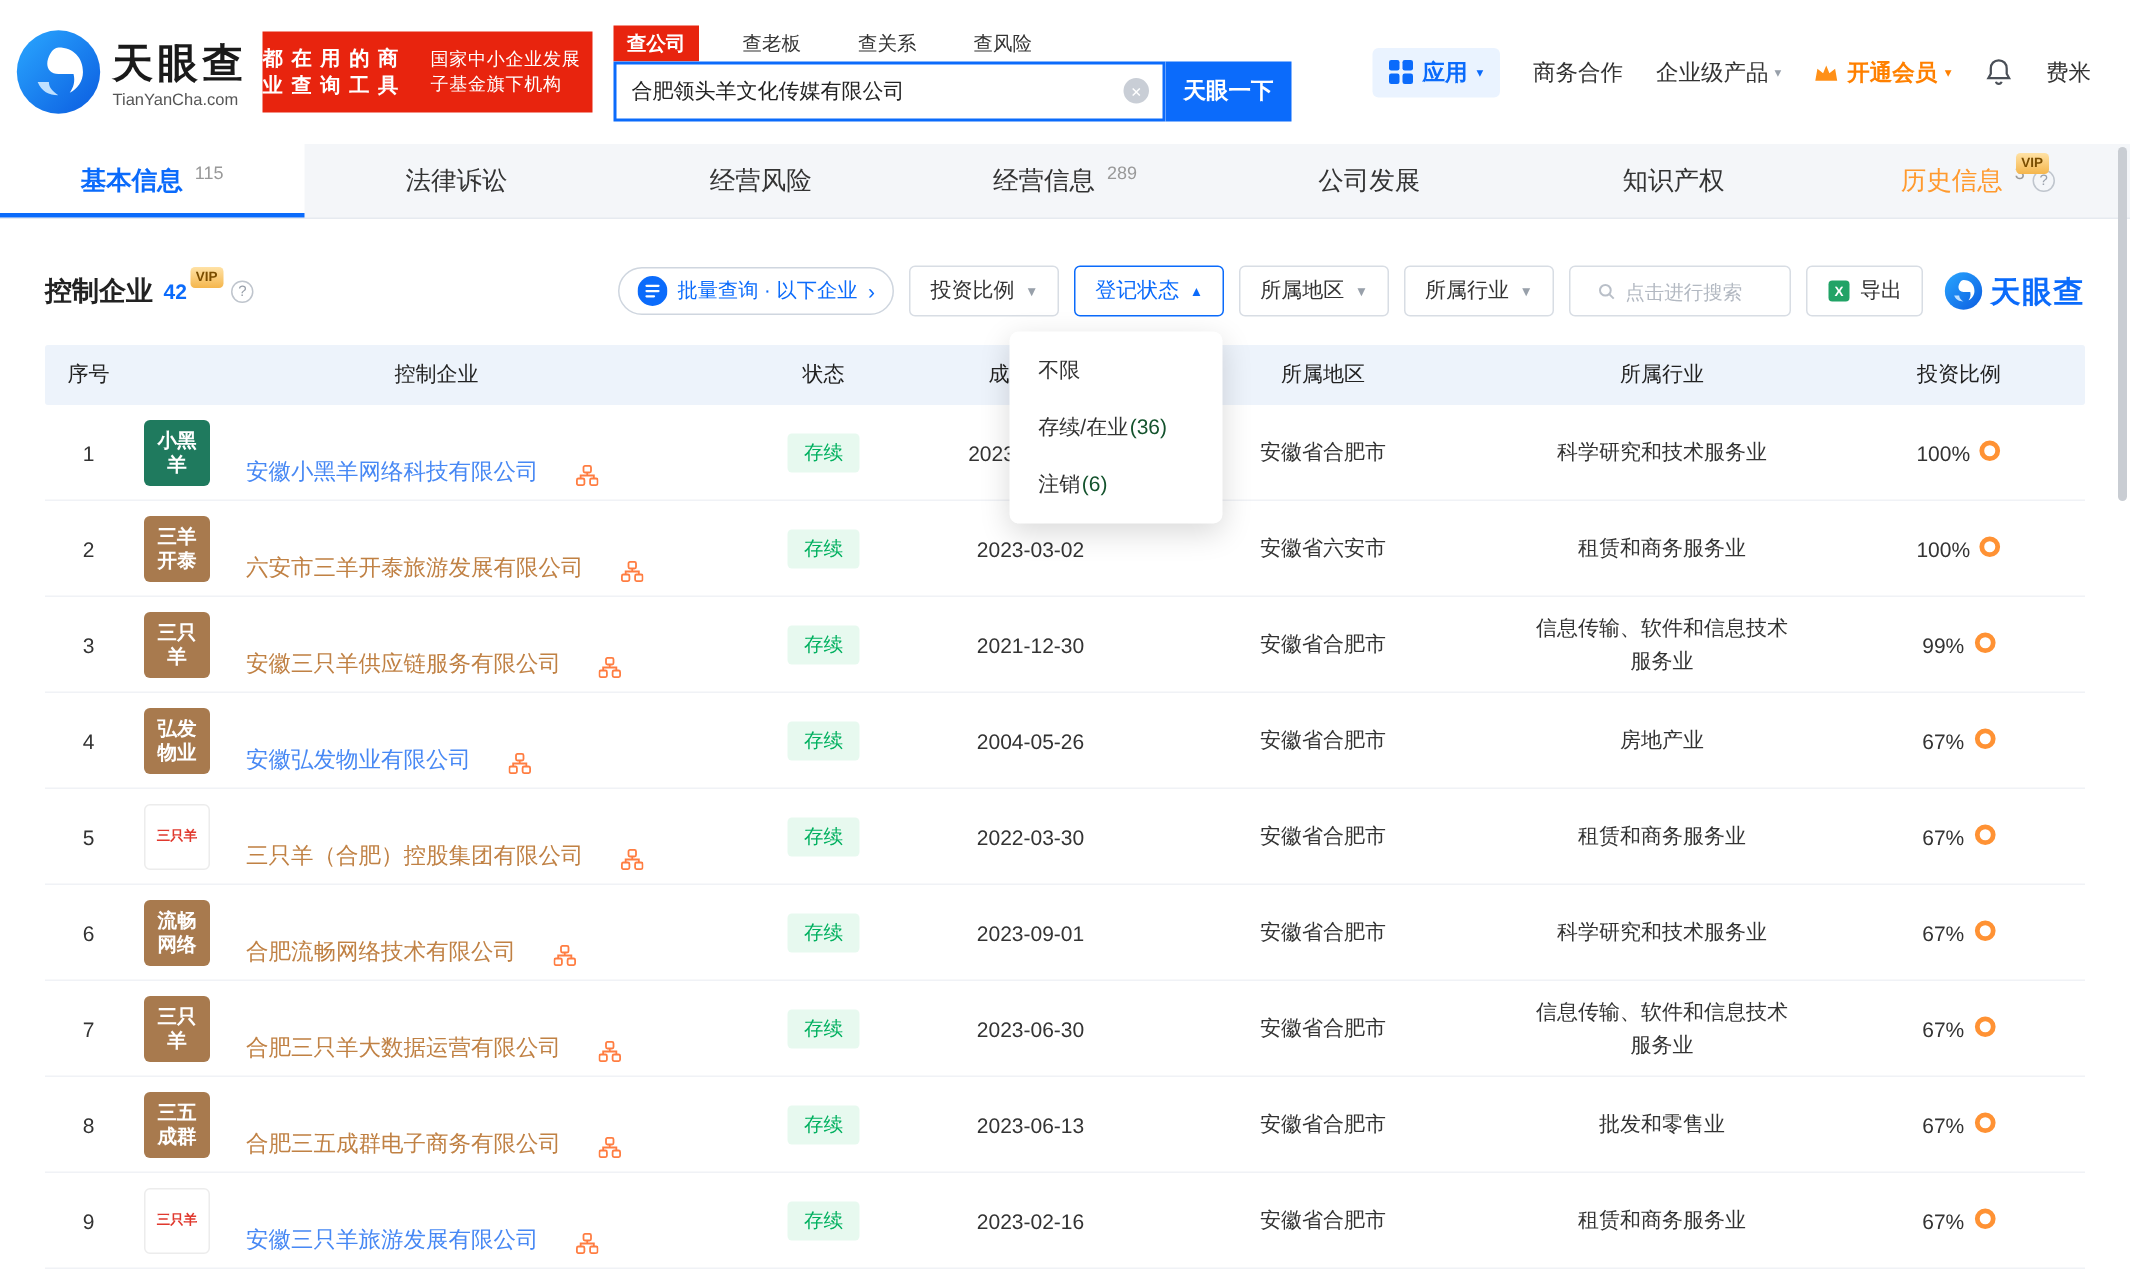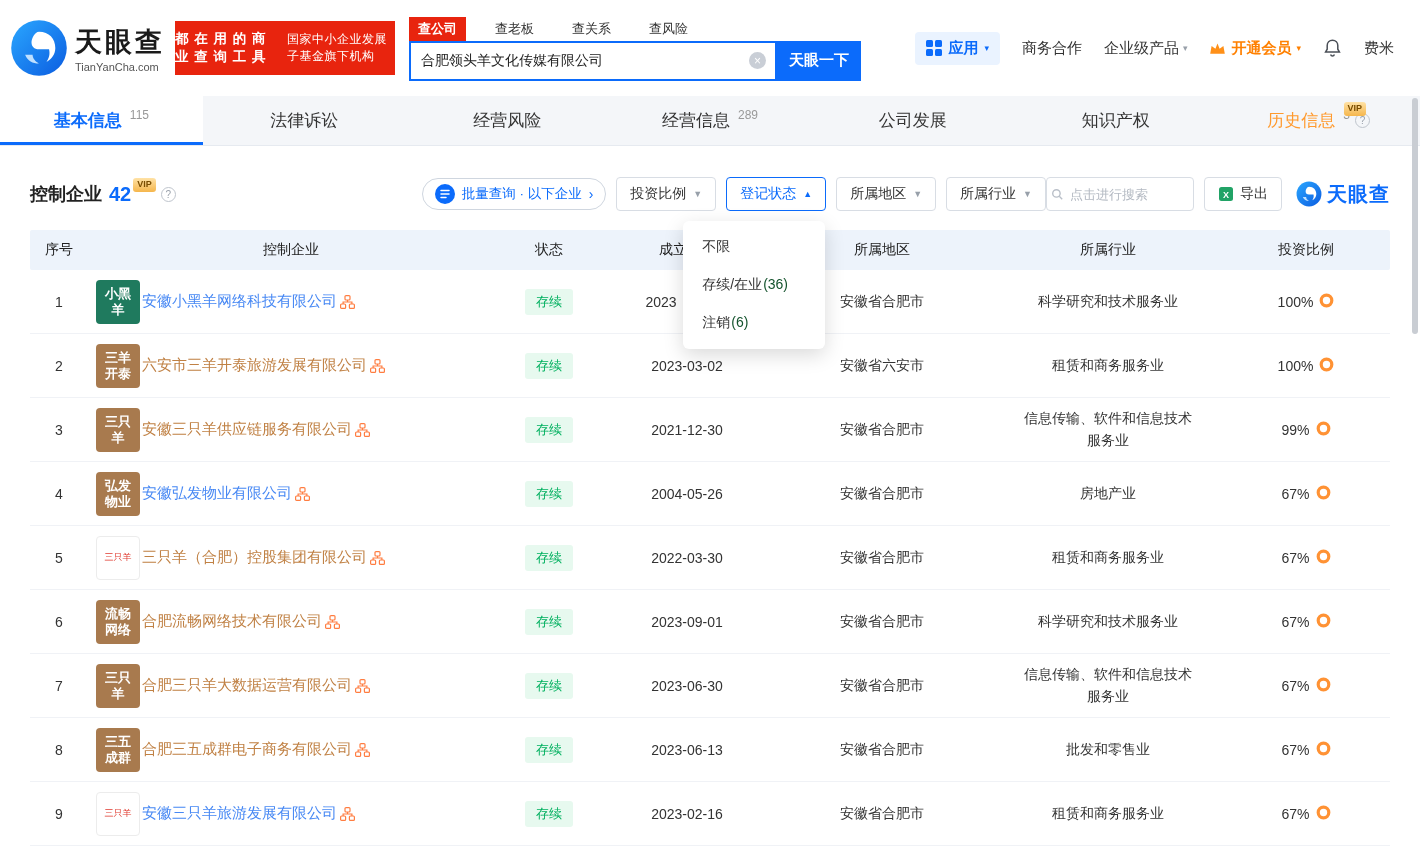--- a/index.html
+++ b/index.html
@@ -47,58 +47,58 @@
 
 
 .vip-badge{display:inline-block;background:linear-gradient(180deg,#ffe2a6,#f5b64c);color:#7a4d00;font-size:9px;font-weight:bold;padding:1px 4px;border-radius:3px;line-height:1.3}
 .help-ic{display:inline-flex;width:15px;height:15px;border:1px solid #bfc5cd;border-radius:50%;color:#9aa1ab;font-size:10px;align-items:center;justify-content:center;cursor:pointer;flex-shrink:0}
 
 
 .content{padding:0 30px;position:relative}
 .toolbar{margin-top:30px;height:36px;display:flex;align-items:center}
 .tb-title{display:flex;align-items:center}
 .tt{font-size:18px;font-weight:bold;color:#222}
-.tc{font-size:20px;font-weight:bold;color:#0b6bfb;margin-left:7px}
+.tc{font-size:14px;font-weight:bold;color:#0b6bfb;margin-left:7px}
 .tb-title .vip-badge{transform:translateY(-9px);margin-left:2px}
 .tb-title .help-ic{margin-left:5px}
 .tb-spacer{flex:1}
 .batch-pill{height:32px;border:1px solid #cfd6df;border-radius:16px;display:flex;align-items:center;padding:0 12px;gap:7px;color:#0b6bfb;font-size:13.5px;cursor:pointer;background:#fff;white-space:nowrap}
 .batch-arrow{font-size:14px;color:#0b6bfb}
 .filter-group{display:flex}
 .filter-btn{height:34px;border:1px solid #d8dde4;border-radius:4px;background:#fff;display:flex;align-items:center;padding:0 13px;gap:7px;font-size:14px;color:#333;margin-left:10px;cursor:pointer;position:relative;white-space:nowrap}
 .filter-btn.active{border-color:#0b6bfb;color:#0b6bfb}
 .filter-btn .caret{font-size:9px}
 .filter-btn.active .caret{color:#0b6bfb}
-.tb-search{height:34px;width:148px;border:1px solid #d8dde4;border-radius:4px;display:flex;align-items:center;padding:0 4px;gap:6px;background:#fff}
+.tb-search{height:34px;width:148px;border:1px solid #d8dde4;border-radius:4px;display:flex;align-items:center;padding:0 18px;gap:6px;margin-left:10px;background:#fff}
 .tb-search input{border:none;outline:none;width:100%;font-size:13px;color:#333}
 .tb-search input::placeholder{color:#b3b9c2}
 .export-btn{height:34px;border:1px solid #d8dde4;border-radius:4px;background:#fff;display:flex;align-items:center;padding:0 13px;gap:6px;font-size:14px;color:#333;margin-left:10px;cursor:pointer}
 .tb-brand{display:flex;align-items:center;gap:5px;margin-left:14px}
 .tb-brand svg{width:26px;height:26px}
 .tb-brand span{font-size:20px;font-weight:bold;color:#0b6bfb;letter-spacing:1px}
 
 
 .status-dropdown{position:absolute;top:43px;left:-44px;width:142px;background:#fff;border-radius:6px;box-shadow:0 6px 20px rgba(0,0,0,.15);padding:7px 0;z-index:50;text-align:left;cursor:default}
 .sd-item{padding:10px 19px;font-size:14px;color:#333;display:flex;cursor:pointer;font-weight:normal}
 .sd-item .cnt{color:#14532d;margin-left:1px}
 
 
 .table{margin-top:18px}
 .thead,.trow{display:grid;grid-template-columns:58px 406px 110px 166px 224px 228px 168px}
 .thead{background:#edf3fb;height:40px;align-items:center;border-radius:2px}
 .th{text-align:center;font-size:14px;color:#222}
 .trow{min-height:64px;align-items:center;border-bottom:1px solid #f0f2f6}
 .td{text-align:center;font-size:14px;color:#333}
 .td-seq{color:#333}
-.td-company{display:flex;align-items:center;gap:2px;text-align:left;padding-left:8px}
+.td-company{display:flex;align-items:flex-end;gap:24px;text-align:left;padding-left:8px}
 .clogo{width:44px;height:44px;border-radius:4px;display:flex;flex-direction:column;align-items:center;justify-content:center;color:#fff;font-size:13px;font-weight:bold;line-height:1.2;flex-shrink:0;text-align:center}
 .clogo.green{background:#1f7a5e}
 .clogo.tan{background:#a87a4e}
 .clogo.image{background:#fff;border:1px solid #ececec}
-.clogo-img-text{color:#e0392e;font-size:9px;font-weight:normal;line-height:1.3}
+.clogo-img-text{color:#e0392e;font-size:9px;font-weight:bold;line-height:1.3}
 .cname{font-size:15px;color:#4788f4;text-decoration:none;cursor:pointer}
 .cname.visited{color:#c08144}
 .rel-ic{display:inline-flex;margin-left:1px;cursor:pointer;flex-shrink:0}
 .badge{display:inline-block;background:#e7f9ef;color:#00b05f;font-size:13px;padding:4px 11px;border-radius:3px}
 .td-date.partial{padding-right:52px}
 .td-industry{padding:0 24px;line-height:1.55}
 .td-ratio{display:flex;align-items:center;justify-content:center;gap:6px}
 
 
 .scroll-thumb{position:absolute;right:2px;top:98px;width:6px;height:236px;background:#c9cdd3;border-radius:3px}

